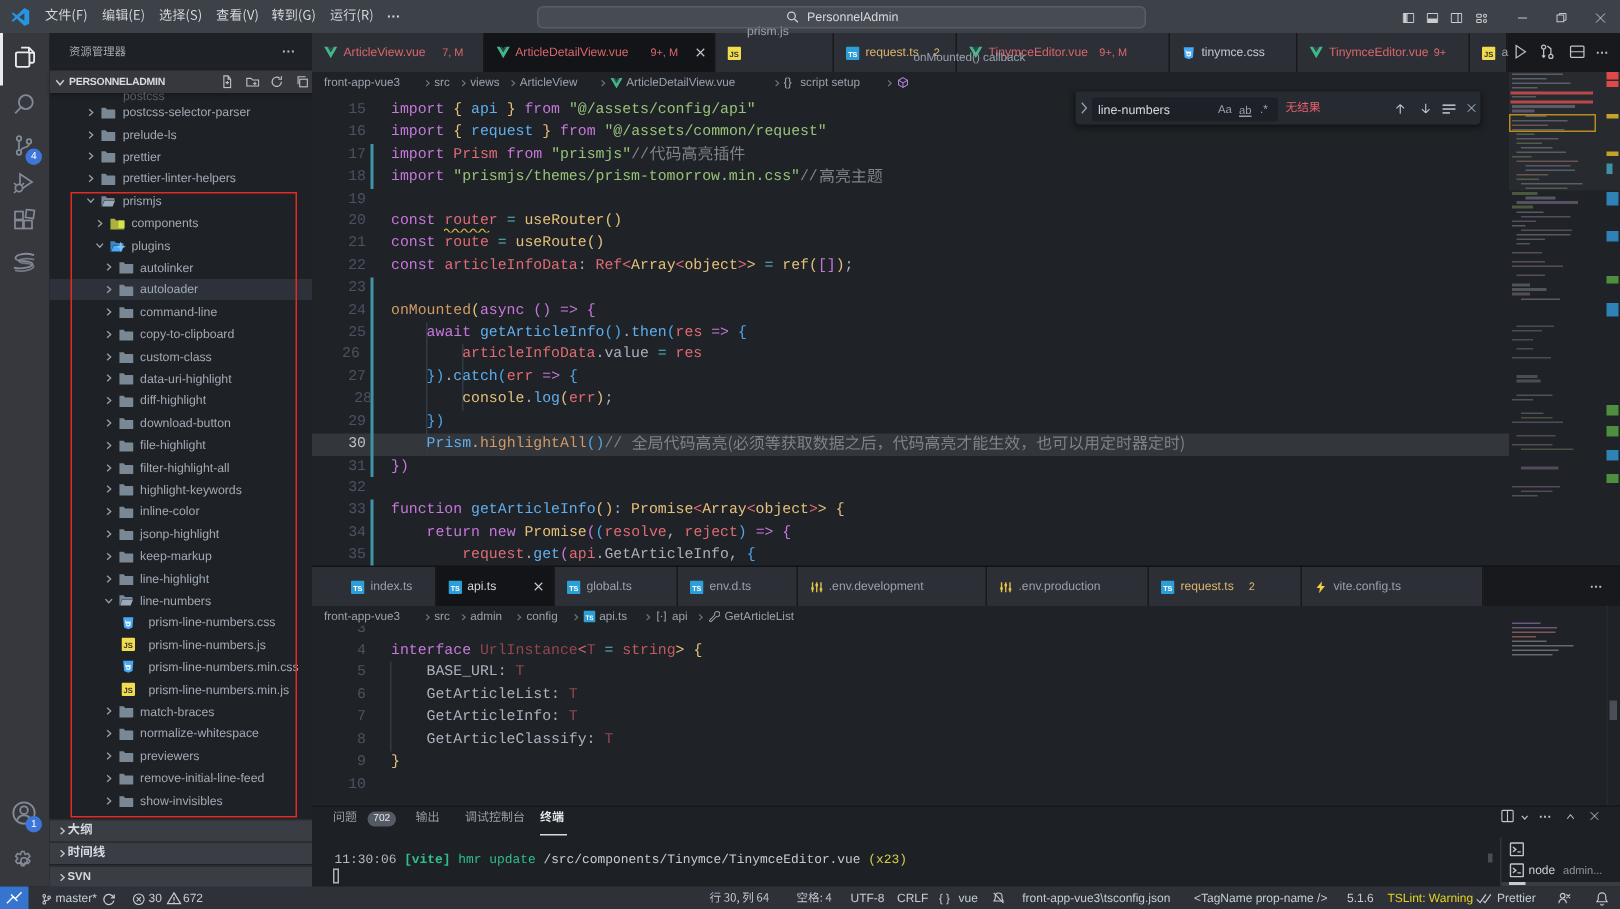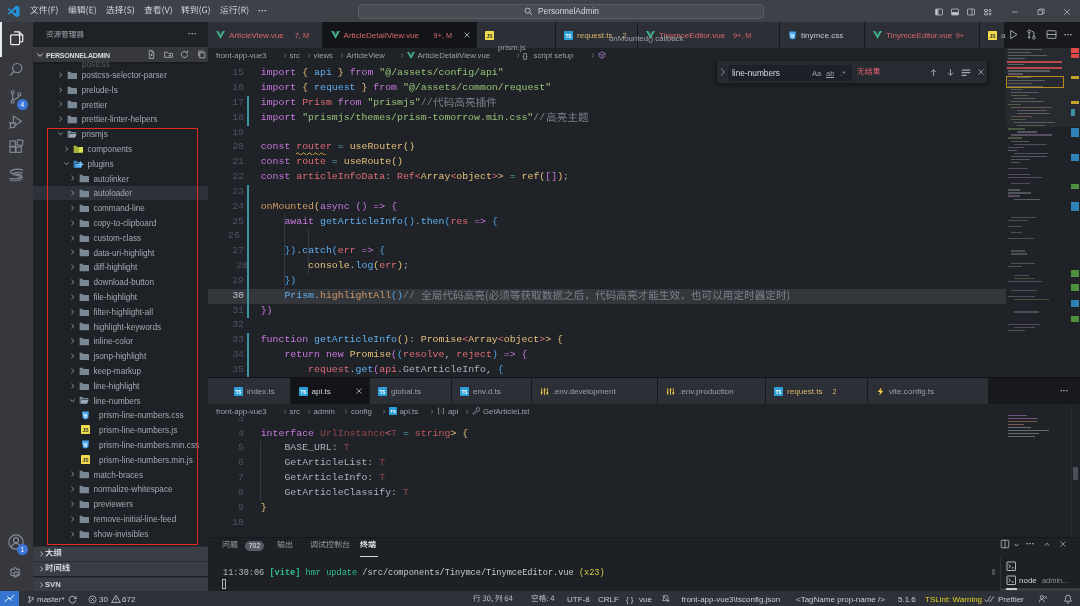--- a/index.html
+++ b/index.html
@@ -414,21 +414,21 @@
 <div style="position:absolute;left:343.5px;top:35.3px;transform:translateY(-50%);z-index:9;font:normal 8.1px 'Liberation Sans',sans-serif;color:#d9676c;white-space:pre;">ArticleDetailView.vue</div>
 <div style="position:absolute;left:433.6px;top:35.3px;transform:translateY(-50%);z-index:9;font:normal 7.3px 'Liberation Sans',sans-serif;color:#d9676c;white-space:pre;">9+, M</div>
 <svg class="abs" style="left:463px;top:31px" width="8" height="8" viewBox="0 0 16 16" stroke="#c8ccd2" stroke-width="1.5">
     <path d="M3 3 L13 13 M13 3 L3 13"></path>
   </svg>
 <div style="position:absolute;left:477px;top:22px;width:79px;height:26px;background:#2c2f35;border-right:1px solid #17191d"></div>
 <svg class="abs" style="left:485.0px;top:30.5px" width="9" height="9" viewBox="0 0 16 16">
     <rect width="16" height="16" rx="1.5" fill="#f0dc4e"></rect>
     <text x="8" y="12.5" font-family="Liberation Sans" font-size="9" font-weight="bold" fill="#32322c" text-anchor="middle">JS</text>
   </svg>
-<div style="position:absolute;left:498.0px;top:47px;transform:translateY(-50%);z-index:9;font:normal 8.1px 'Liberation Sans',sans-serif;color:#9aa0a8;white-space:pre;">prism.js</div>
+<div style="position:absolute;left:498.0px;top:21px;transform:translateY(-50%);z-index:9;font:normal 8.1px 'Liberation Sans',sans-serif;color:#9aa0a8;white-space:pre;">prism.js</div>
 <div style="position:absolute;left:556px;top:22px;width:82px;height:26px;background:#2c2f35;border-right:1px solid #17191d"></div>
 <svg class="abs" style="left:564.0px;top:30.5px" width="9" height="9" viewBox="0 0 16 16">
     <rect width="16" height="16" rx="1.5" fill="#2d9fd8"></rect>
     <text x="8" y="12" font-family="Liberation Sans" font-size="8.5" font-weight="bold" fill="#fff" text-anchor="middle">TS</text>
   </svg>
 <div style="position:absolute;left:577.0px;top:35.3px;transform:translateY(-50%);z-index:9;font:normal 8.1px 'Liberation Sans',sans-serif;color:#ddb66e;white-space:pre;">request.ts</div>
 <div style="position:absolute;left:622.5px;top:35.3px;transform:translateY(-50%);z-index:9;font:normal 7.3px 'Liberation Sans',sans-serif;color:#ddb66e;white-space:pre;">2</div>
 <div style="position:absolute;left:638px;top:22px;width:142px;height:26px;background:#2c2f35;border-right:1px solid #17191d"></div>
 <svg class="abs" style="left:646.0px;top:31.1px" width="9" height="7.8" viewBox="0 0 16 14">
     <path fill="#41b883" d="M0 0 H3.9 L8 7 L12.1 0 H16 L8 14 Z"></path>
@@ -528,20 +528,21 @@
 <div class="code" style="position:absolute;left:260.7px;top:93.28px;z-index:2"><span style="color:#c678dd">const</span><span style="color:#abb2bf"> </span><span style="color:#e06c75">route</span><span style="color:#abb2bf"> </span><span style="color:#56b6c2">=</span><span style="color:#abb2bf"> </span><span style="color:#e5c07b">useRoute</span><span style="color:#e5c07b">()</span></div>
 <div class="code" style="position:absolute;left:228px;top:108.11px;width:16px;text-align:right;color:#4b5363;z-index:2">22</div>
 <div class="code" style="position:absolute;left:260.7px;top:108.11px;z-index:2"><span style="color:#c678dd">const</span><span style="color:#abb2bf"> </span><span style="color:#e06c75">articleInfoData</span><span style="color:#abb2bf">: </span><span style="color:#e06c75">Ref</span><span style="color:#e06c75">&lt;</span><span style="color:#e5c07b">Array</span><span style="color:#e06c75">&lt;</span><span style="color:#e5c07b">object</span><span style="color:#e06c75">&gt;</span><span style="color:#e5c07b">&gt;</span><span style="color:#abb2bf"> </span><span style="color:#56b6c2">=</span><span style="color:#abb2bf"> </span><span style="color:#e5c07b">ref</span><span style="color:#e5c07b">(</span><span style="color:#c678dd">[]</span><span style="color:#e5c07b">)</span><span style="color:#abb2bf">;</span></div>
 <div class="code" style="position:absolute;left:228px;top:122.94px;width:16px;text-align:right;color:#4b5363;z-index:2">23</div>
 <div class="code" style="position:absolute;left:260.7px;top:122.94px;z-index:2"></div>
 <div class="code" style="position:absolute;left:228px;top:137.77px;width:16px;text-align:right;color:#4b5363;z-index:2">24</div>
 <div class="code" style="position:absolute;left:260.7px;top:137.77px;z-index:2"><span style="color:#d19a66">onMounted</span><span style="color:#e5c07b">(</span><span style="color:#c678dd">async</span><span style="color:#abb2bf"> </span><span style="color:#c678dd">()</span><span style="color:#abb2bf"> </span><span style="color:#c678dd">=&gt;</span><span style="color:#abb2bf"> </span><span style="color:#c678dd">{</span></div>
 <div class="code" style="position:absolute;left:228px;top:152.60px;width:16px;text-align:right;color:#4b5363;z-index:2">25</div>
 <div class="code" style="position:absolute;left:260.7px;top:152.60px;z-index:2"><span style="color:#abb2bf">    </span><span style="color:#c678dd">await</span><span style="color:#abb2bf"> </span><span style="color:#61afef">getArticleInfo</span><span style="color:#4fa6e8">()</span><span style="color:#abb2bf">.</span><span style="color:#61afef">then</span><span style="color:#4fa6e8">(</span><span style="color:#e06c75">res</span><span style="color:#abb2bf"> </span><span style="color:#c678dd">=&gt;</span><span style="color:#abb2bf"> </span><span style="color:#4fa6e8">{</span></div>
 <div class="code" style="position:absolute;left:228px;top:167.43px;width:16px;text-align:left;color:#4b5363;z-index:2">26</div>
+<div class="code" style="position:absolute;left:260.7px;top:167.43px;z-index:2"><span style="color:#abb2bf">        </span><span style="color:#e06c75">articleInfoData</span><span style="color:#abb2bf">.value </span><span style="color:#56b6c2">=</span><span style="color:#abb2bf"> </span><span style="color:#e06c75">res</span></div>
 <div class="code" style="position:absolute;left:228px;top:182.26px;width:16px;text-align:right;color:#4b5363;z-index:2">27</div>
 <div class="code" style="position:absolute;left:260.7px;top:182.26px;z-index:2"><span style="color:#abb2bf">    </span><span style="color:#4fa6e8">})</span><span style="color:#abb2bf">.</span><span style="color:#61afef">catch</span><span style="color:#4fa6e8">(</span><span style="color:#e06c75">err</span><span style="color:#abb2bf"> </span><span style="color:#c678dd">=&gt;</span><span style="color:#abb2bf"> </span><span style="color:#4fa6e8">{</span></div>
 <div class="code" style="position:absolute;left:232px;top:197.09px;width:16px;text-align:right;color:#4b5363;z-index:2">28</div>
 <div class="code" style="position:absolute;left:260.7px;top:197.09px;z-index:2"><span style="color:#abb2bf">        </span><span style="color:#e5c07b">console</span><span style="color:#abb2bf">.</span><span style="color:#61afef">log</span><span style="color:#e5c07b">(</span><span style="color:#e06c75">err</span><span style="color:#e5c07b">)</span><span style="color:#abb2bf">;</span></div>
 <div class="code" style="position:absolute;left:228px;top:211.92px;width:16px;text-align:right;color:#4b5363;z-index:2">29</div>
 <div class="code" style="position:absolute;left:260.7px;top:211.92px;z-index:2"><span style="color:#abb2bf">    </span><span style="color:#4fa6e8">})</span></div>
 <div class="code" style="position:absolute;left:228px;top:226.75px;width:16px;text-align:right;color:#b9c0cb;z-index:2">30</div>
 <div class="code" style="position:absolute;left:260.7px;top:226.75px;z-index:2"><span style="color:#abb2bf">    </span><span style="color:#61afef">Prism</span><span style="color:#abb2bf">.</span><span style="color:#d19a66">highlightAll</span><span style="color:#4fa6e8">()</span><span style="color:#7f848e">// </span></div>
 <div class="code" style="position:absolute;left:228px;top:241.58px;width:16px;text-align:right;color:#4b5363;z-index:2">31</div>
 <div class="code" style="position:absolute;left:260.7px;top:241.58px;z-index:2"><span style="color:#c678dd">})</span></div>

